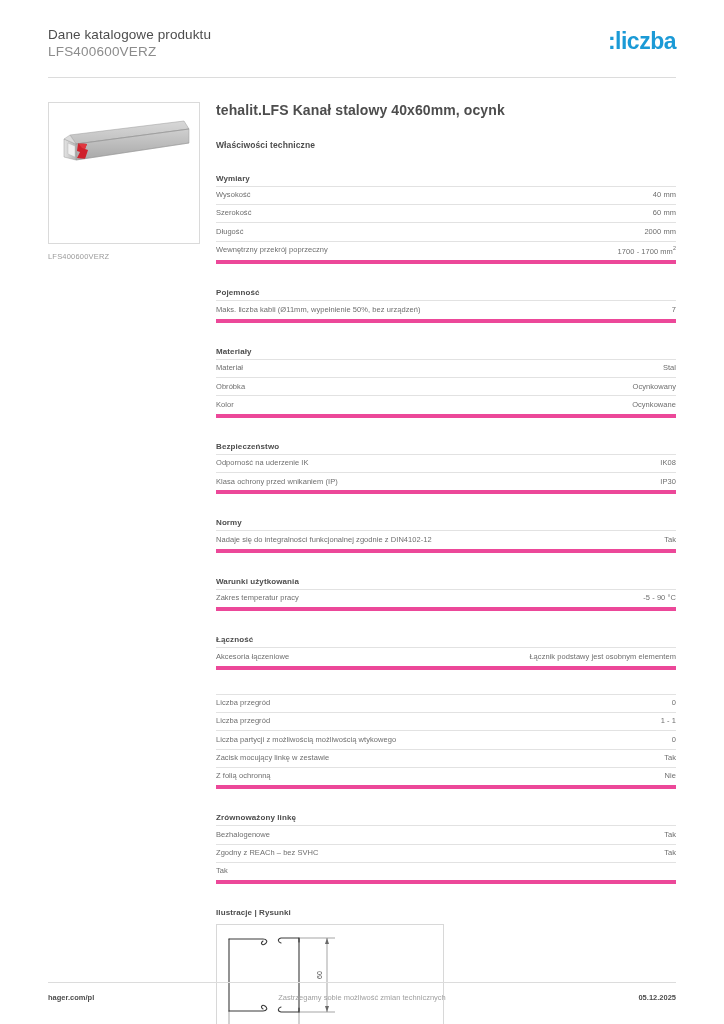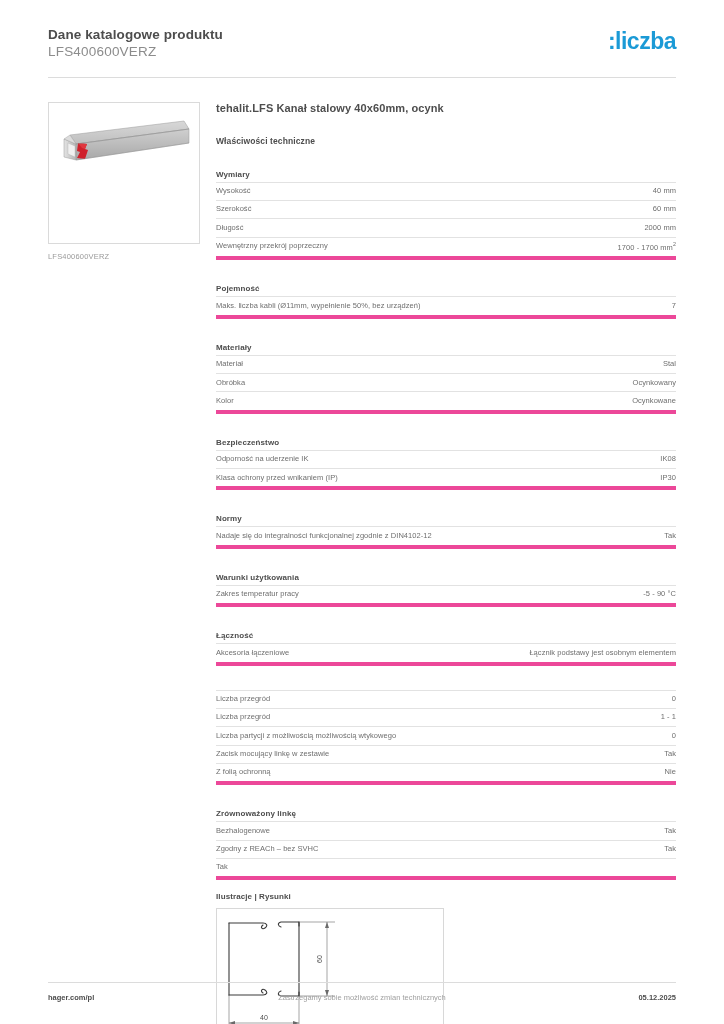--- a/index.html
+++ b/index.html
@@ -8,21 +8,21 @@
     background:#ffffff;
     font-family:"Liberation Sans", sans-serif;
     color:#5a5a5a;
     -webkit-font-smoothing:antialiased;
   }
   .page { position:relative; width:724px; height:1024px; padding:0 48px; }
 
   
   .header { display:flex; align-items:flex-start; justify-content:space-between; padding-top:26px; }
   .header-titles { line-height:1.28; }
-  .doc-title { font-size:13.5px; font-weight:bold; color:#4d4d4d; letter-spacing:0.1px; }
+  .doc-title { font-size:13.5px; font-weight:normal; color:#4d4d4d; letter-spacing:0.1px; }
   .doc-subtitle { font-size:13.5px; font-weight:normal; color:#8c8c8c; letter-spacing:0.2px; }
   .logo { font-size:23px; font-weight:bold; color:#1b9ad6; letter-spacing:-0.5px; line-height:1; padding-top:4px; }
   .logo .colon { color:#1b9ad6; }
   .header-rule { margin-top:16px; border-top:1px solid #dcdcdc; }
 
   
   .body-wrap { display:flex; gap:0; padding-top:24px; }
   .col-left { width:160px; flex:0 0 160px; }
   .col-right { flex:1 1 auto; padding-left:8px; }
 
@@ -30,38 +30,38 @@
   .product-box {
     width:152px; height:142px;
     border:1px solid #dadada;
     background:#fff;
     display:flex; align-items:center; justify-content:center;
     overflow:hidden;
   }
   .product-caption { font-size:7.5px; color:#9a9a9a; margin-top:8px; letter-spacing:0.2px; }
 
   
-  .intro { font-size:11px; font-weight:bold; color:#4d4d4d; letter-spacing:0.1px; }
+  .intro { font-size:14px; font-weight:bold; color:#4d4d4d; letter-spacing:0.1px; }
   .section-main { font-size:8.5px; font-weight:bold; color:#4d4d4d; margin-top:22px; letter-spacing:0.1px; }
 
   .spec-group { margin-top:24px; }
   .group-title { font-size:8px; font-weight:bold; color:#4d4d4d; padding-bottom:3px; letter-spacing:0.1px; }
   .spec-row {
     display:flex; align-items:flex-start; justify-content:space-between;
     border-top:1px solid #e2e2e2;
     padding:3.5px 0 3.5px 0;
     font-size:7.5px; color:#6e6e6e; line-height:1.38;
     letter-spacing:0.05px;
   }
   .spec-row:last-child { border-bottom:4px solid #ec4899; }
   .spec-label { flex:1 1 auto; padding-right:14px; max-width:72%; }
   .spec-value { flex:0 0 auto; text-align:right; white-space:nowrap; }
 
   
-  .draw-title { font-size:8px; font-weight:bold; color:#4d4d4d; margin-top:12px; margin-bottom:7px; letter-spacing:0.1px; }
+  .draw-title { font-size:8px; font-weight:bold; color:#4d4d4d; margin-top:24px; margin-bottom:7px; letter-spacing:0.1px; }
   .draw-box { width:228px; height:235px; border:1px solid #d8d8d8; background:#fff; position:relative; }
 
   
   .footer { position:absolute; left:48px; right:48px; bottom:22px; }
   .footer-rule { border-top:1px solid #dcdcdc; }
   .footer-row { display:flex; align-items:center; justify-content:space-between; padding-top:10px; }
   .footer-left { font-size:7.5px; font-weight:bold; color:#4d4d4d; }
   .footer-center { font-size:7.5px; color:#a0a0a0; position:absolute; left:50%; transform:translateX(-50%); top:10px; white-space:nowrap; }
   .footer-right { font-size:7.5px; font-weight:bold; color:#4d4d4d; }
   sup { font-size:0.72em; vertical-align:super; }

